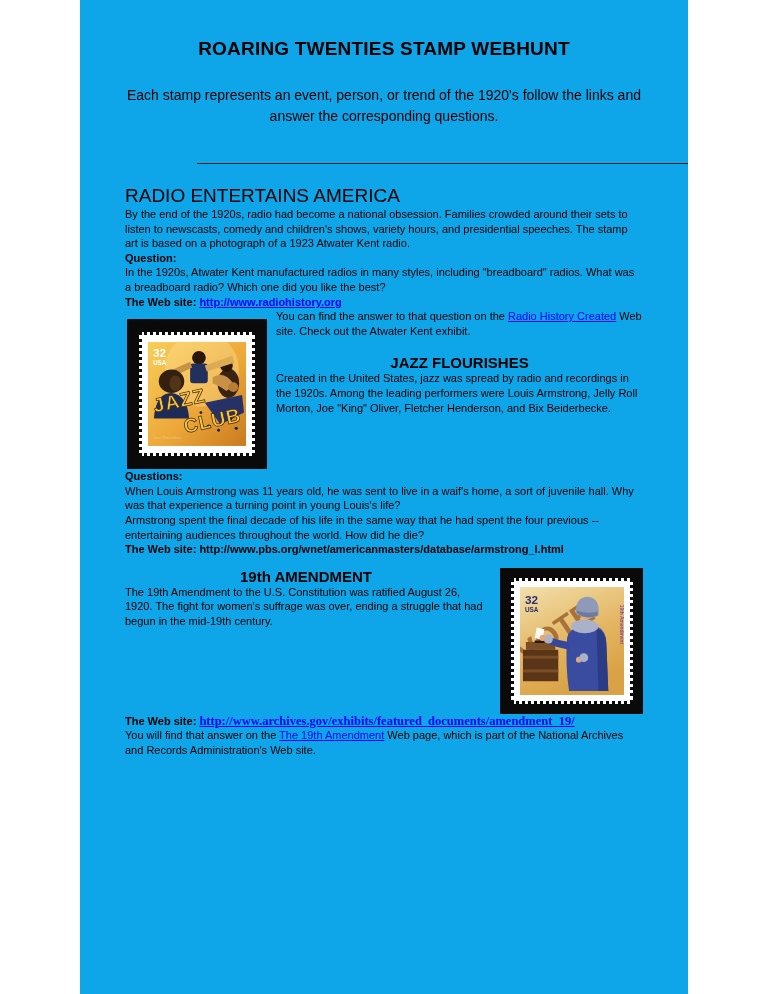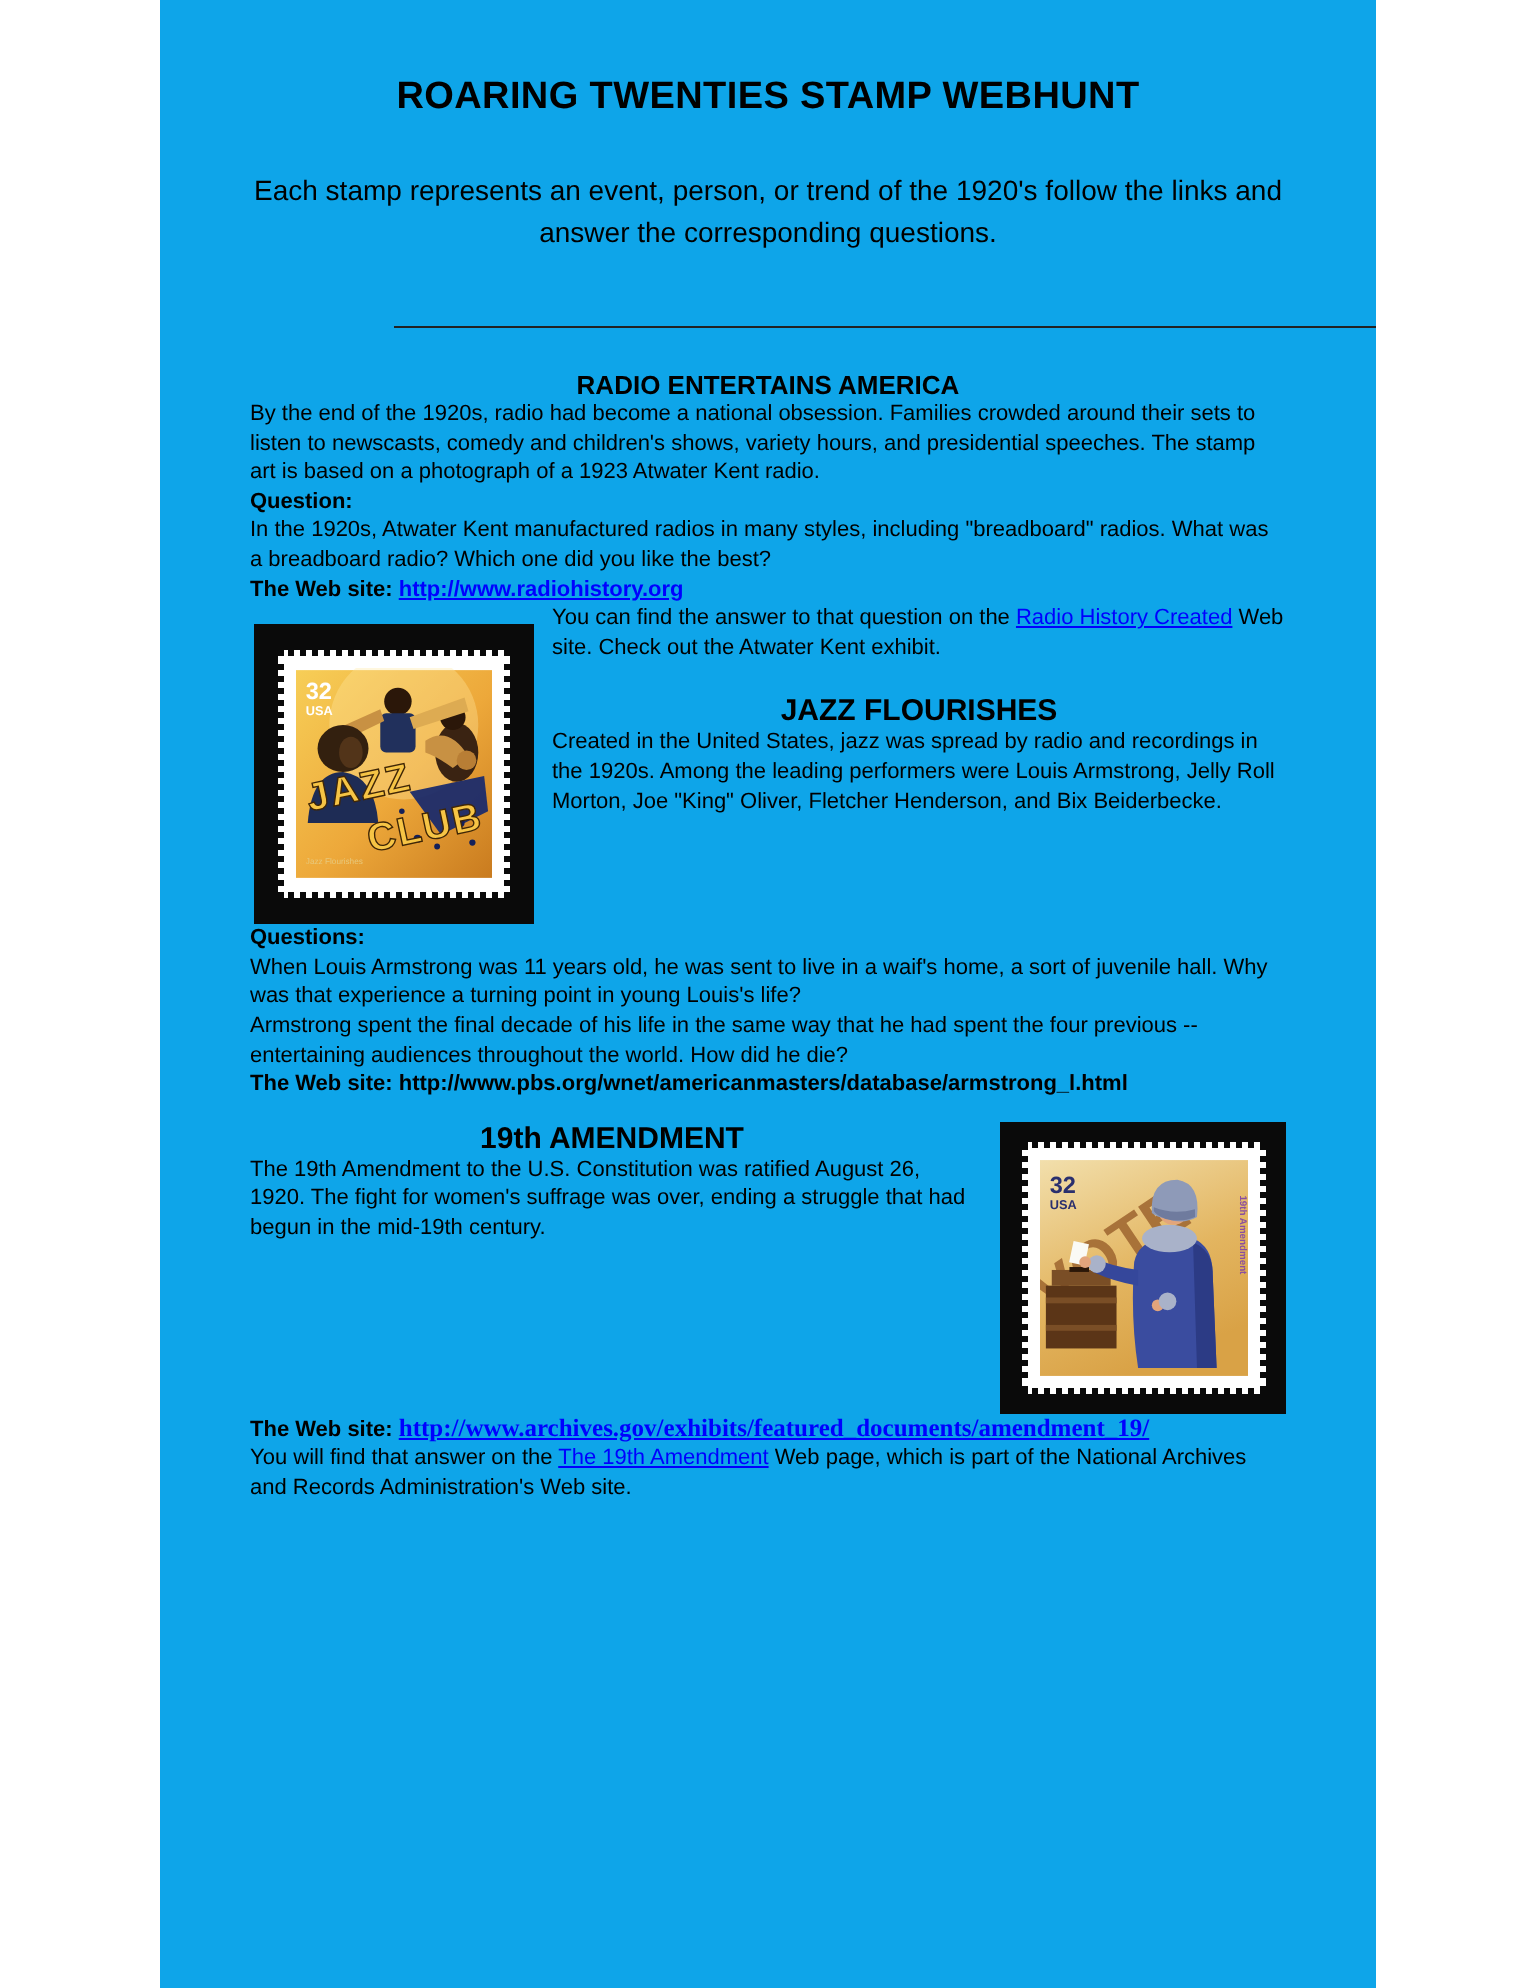--- a/index.html
+++ b/index.html
@@ -30,24 +30,23 @@
     margin: 25px auto 0 auto;
     max-width: 660px;
   }
   .rule {
     height: 0;
     border-top: 1.6px solid #222;
     width: 523px;
     margin: 36px 0 0 72px;
   }
   h2.section-heading {
-    font-size: 13px;
-    font-weight: bold;
+    font-size: 19px;
+    font-weight: normal;
     margin: 21px 0 0 0;
-    text-align: center;
   }
   h3.center-heading {
     font-size: 15px;
     font-weight: bold;
     text-align: center;
     margin: 16px 0 0 0;
   }
   h3.amend-heading { margin-top: 11px; }
 
   p.body-text {

